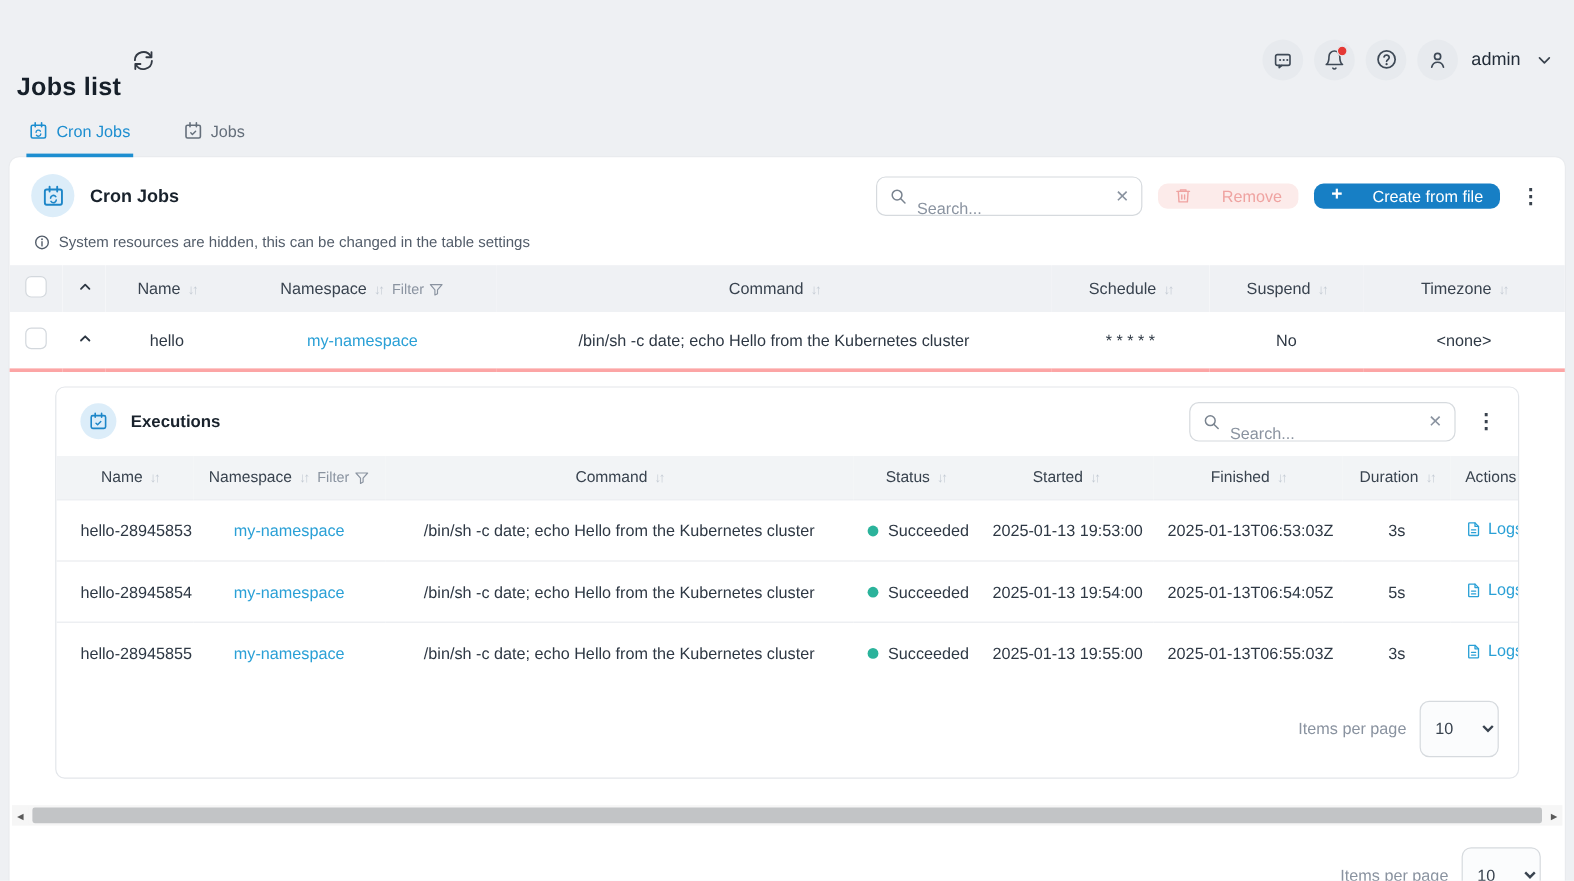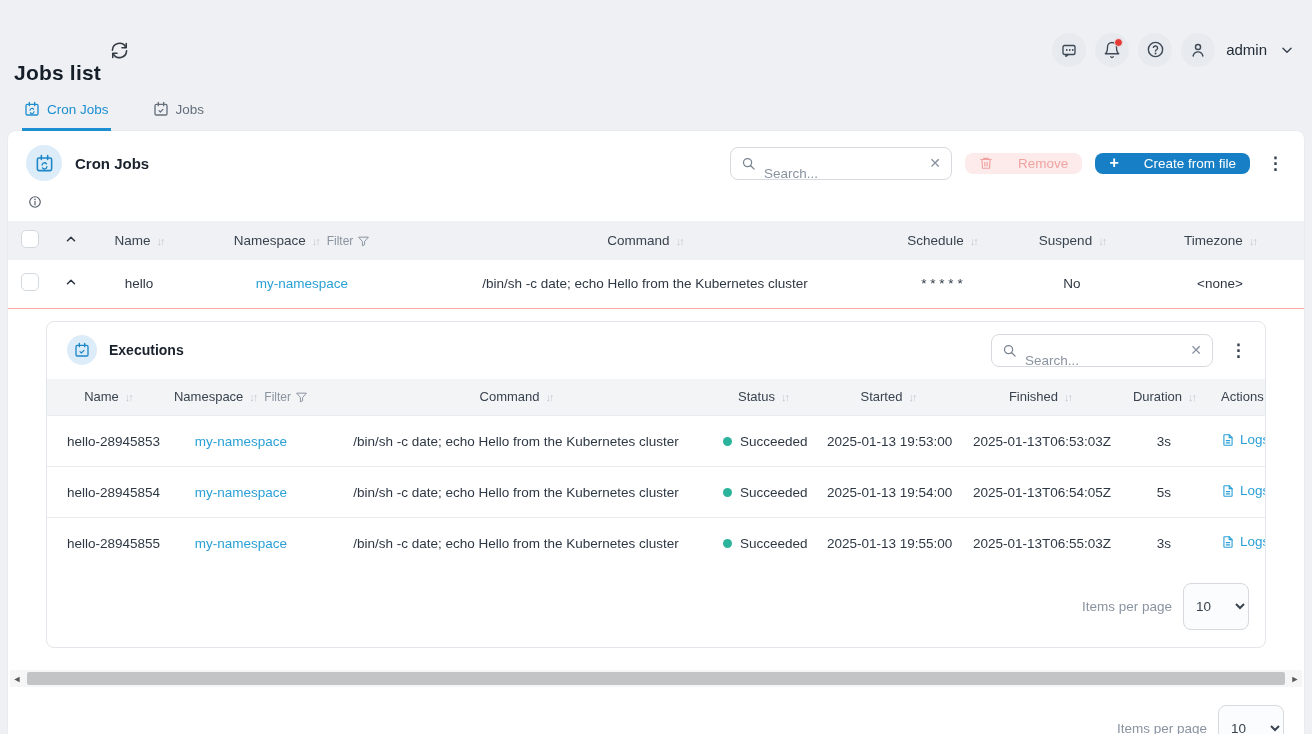--- a/index.html
+++ b/index.html
@@ -48,21 +48,21 @@
   .kebab { color:#39424d; font-size:17px; font-weight:bold; padding:0 4px; cursor:pointer; line-height:1; letter-spacing:0; }
 
   .info-note { display:flex; align-items:center; gap:7px; padding:2px 18px 12px 20px; color:#535d6a; font-size:12.5px; }
   .info-note svg { color:#535d6a; }
 
   
   table { border-collapse:collapse; table-layout:fixed; width:100%; }
   th, td { text-align:center; padding:0 12px; overflow:hidden; white-space:nowrap; }
   .main-table thead tr { background:#eff1f4; height:39px; }
   .main-table th { font-weight:normal; color:#39434f; font-size:13.5px; }
-  .main-table tbody tr { height:48px; border-bottom:1px solid #fca5a5; background:#fff; }
+  .main-table tbody tr { height:48px; border-bottom:3px solid #fca5a5; background:#fff; }
   .main-table td { color:#2e3844; font-size:13.5px; }
   .sort { color:#c3cad3; font-size:11px; letter-spacing:-2px; margin-left:6px; cursor:pointer; }
   .filter-wrap { color:#8a93a0; font-size:12px; margin-left:8px; cursor:pointer; display:inline-flex; align-items:center; gap:4px; }
   .checkbox { width:18px; height:18px; border:1px solid #d3d8dd; border-radius:5px; background:#fff; display:inline-block; cursor:pointer; }
   .caret { color:#2e3844; cursor:pointer; display:inline-flex; }
   .link { color:#2aa0d6; cursor:pointer; text-decoration:none; }
 
   
   .exec-card { margin:12px 38px 0; border:1px solid #e3e6ea; border-radius:8px; overflow:hidden; background:#fff; }
   .exec-header { display:flex; justify-content:space-between; align-items:center; padding:12px 14px 12px 20px; }
@@ -216,20 +216,21 @@
   </div>
 
   <div class="info-note">
     <span>
       <svg width="14" height="14" viewBox="0 0 24 24" fill="none" stroke="currentColor" stroke-width="2" stroke-linecap="round">
           <circle cx="12" cy="12" r="9"></circle>
           <path d="M12 11v6"></path>
           <path d="M12 7.5h.01" stroke-width="2.6"></path>
         </svg>
     </span>
+    <span>System resources are hidden, this can be changed in the table settings</span>
   </div>
 
   <table class="main-table">
     <colgroup>
       <col style="width:44px">
         <col style="width:36px">
         <col style="width:102px">
         <col style="width:224px">
       <col style="width:462px">
         <col style="width:132px">

